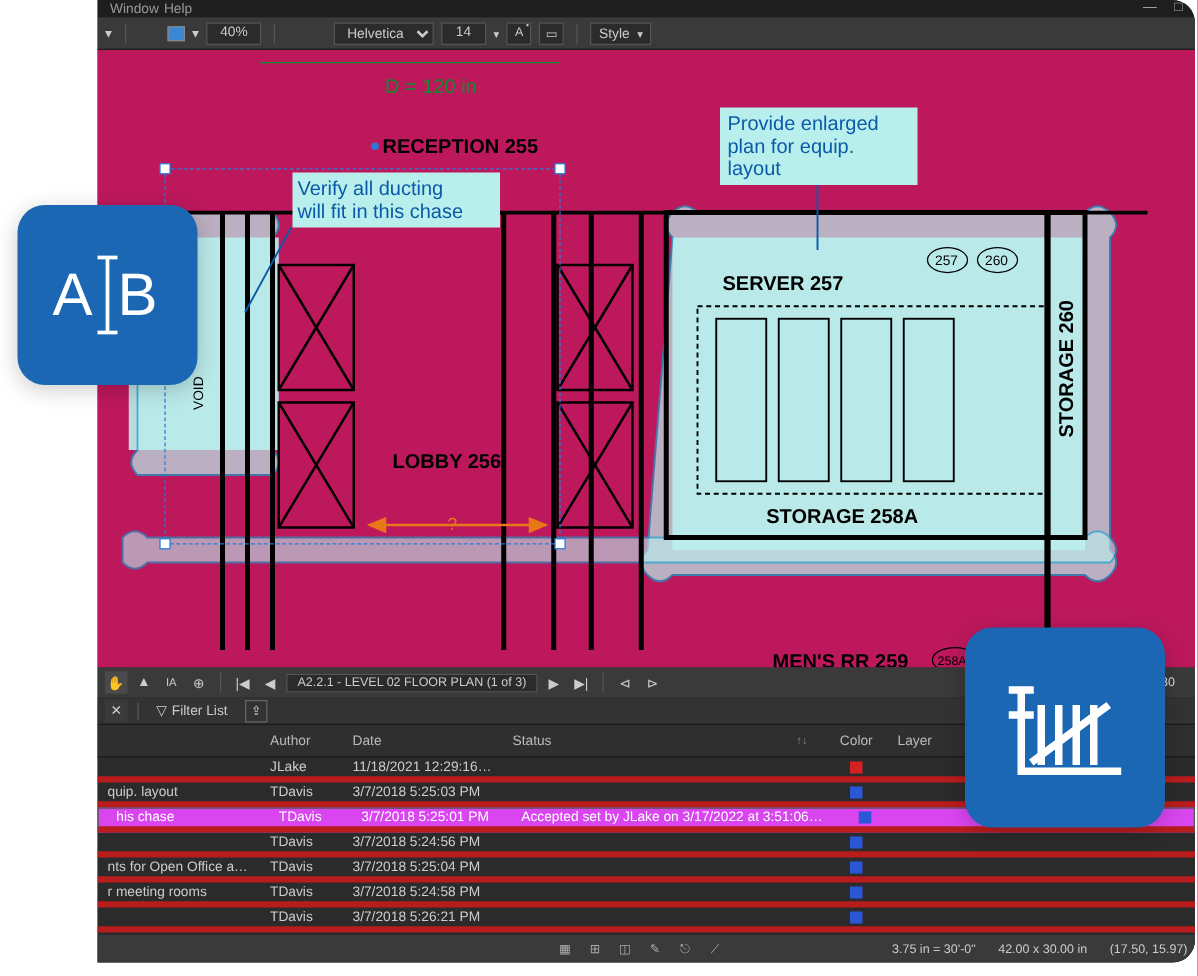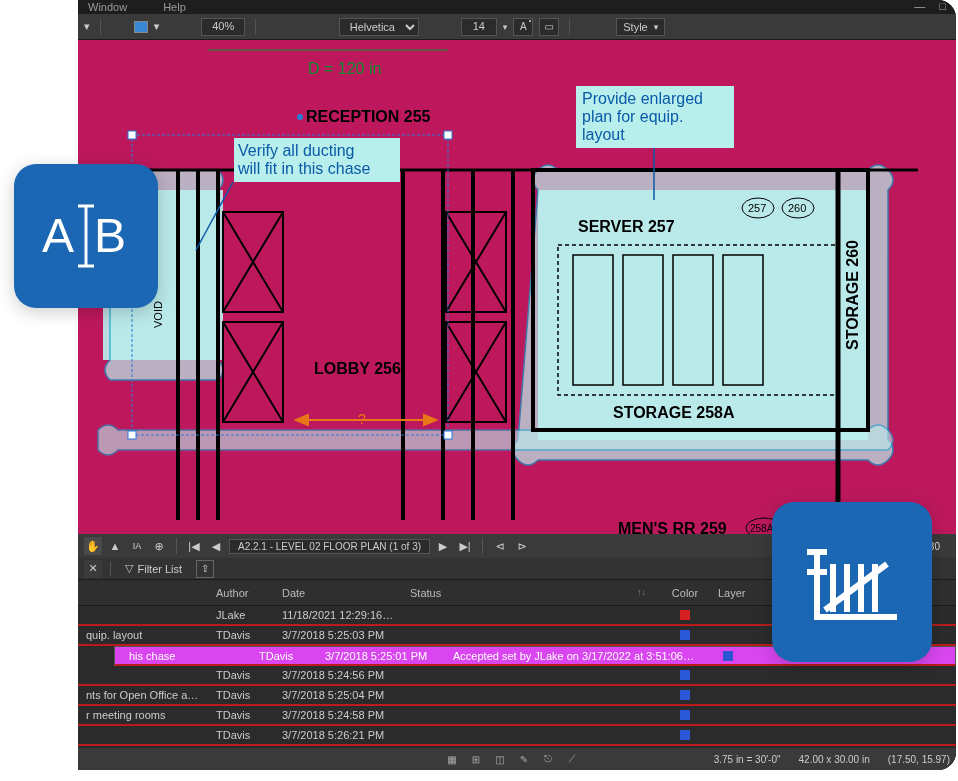--- a/index.html
+++ b/index.html
@@ -1,29 +1,29 @@
 <!DOCTYPE html>
 <html><head>
 <meta charset="utf-8">
 <style>
   * { box-sizing: border-box; margin: 0; padding: 0; }
   body { font-family: Arial, Helvetica, sans-serif; background: #fff; width: 958px; height: 781px; overflow: hidden; position: relative; }
   
   .app-window { position: absolute; left: 78px; top: 0; width: 878px; height: 770px; background: #2b2b2b; border-radius: 0 18px 18px 0; overflow: hidden; }
   
   
-  .menubar { height: 14px; background: #1e1e1e; display: flex; align-items: center; padding: 0 10px; gap: 36px; color: #999; font-size: 11px; }
+  .menubar { height: 14px; background: #1e1e1e; display: flex; align-items: center; padding: 0 10px; gap: 4px; color: #999; font-size: 11px; }
   .menubar span { cursor: pointer; }
   .win-controls { position: absolute; right: 10px; top: 0; display: flex; gap: 14px; color: #aaa; font-size: 11px; }
   
   
   .toolbar { height: 26px; background: #3a3a3a; display: flex; align-items: center; padding: 0 6px; gap: 6px; color: #ccc; font-size: 11px; border-bottom: 1px solid #1a1a1a; }
   .toolbar .lbl { font-size: 11px; margin-top: 36px; }
   .colorbox { width: 14px; height: 12px; background: #3a87d6; border: 1px solid #888; }
-  .sel { background: #2b2b2b; border: 1px solid #555; color: #ccc; font-size: 11px; padding: 1px 6px; height: 18px; margin-left: 36px; }
+  .sel { background: #2b2b2b; border: 1px solid #555; color: #ccc; font-size: 11px; padding: 1px 6px; height: 18px; }
   .sel.font { width: 80px; }
   .sel.size { width: 36px; text-align: center; }
   .tbtn { width: 20px; height: 18px; border: 1px solid #555; background: #2b2b2b; display: flex; align-items: center; justify-content: center; color: #ccc; font-size: 10px; cursor: pointer; }
   .divider { width: 1px; height: 16px; background: #555; margin: 0 4px; }
   
   
   .canvas { position: absolute; left: 0; top: 40px; right: 0; height: 494px; background: #be185d; overflow: hidden; }
   .canvas svg { width: 100%; height: 100%; }
   
   
@@ -37,21 +37,21 @@
   .panel { position: absolute; left: 0; top: 558px; right: 0; bottom: 0; background: #2b2b2b; color: #ccc; display: flex; flex-direction: column; }
   .panel-tabs { height: 22px; background: #333; display: flex; align-items: center; gap: 8px; padding: 0 6px; font-size: 11px; border-bottom: 1px solid #1a1a1a; }
   .closex { width: 18px; height: 18px; display: flex; align-items: center; justify-content: center; color: #ccc; background: #3a3a3a; cursor: pointer; }
   .filterbtn { display: flex; align-items: center; gap: 4px; padding: 2px 6px; cursor: pointer; }
   .sharebtn { width: 18px; height: 18px; border: 1px solid #666; display: flex; align-items: center; justify-content: center; font-size: 10px; cursor: pointer; }
   
   .table { flex: 1; font-size: 11px; }
   .thead { height: 26px; display: flex; align-items: center; background: #2f2f2f; border-bottom: 1px solid #1a1a1a; }
   .thead > div { padding: 0 8px; color: #bbb; }
   .tbody { }
-  .trow { height: 20px; display: flex; align-items: center; border-bottom: 2px solid #b91c1c; }
+  .trow { height: 20px; display: flex; align-items: center; border-bottom: 5px solid #b91c1c; }
   .trow.sel { background: #d946ef; color: #fff; }
   .trow > div { padding: 0 8px; overflow: hidden; white-space: nowrap; text-overflow: ellipsis; }
   .c-subject { width: 130px; }
   .c-author { width: 66px; }
   .c-date { width: 128px; }
   .c-status { width: 258px; }
   .c-color { width: 50px; display: flex; justify-content: center; }
   .c-layer { width: 60px; }
   .colorchip { width: 10px; height: 10px; }
   .sorticon { font-size: 9px; margin-left: auto; margin-right: 6px; color: #888; }

